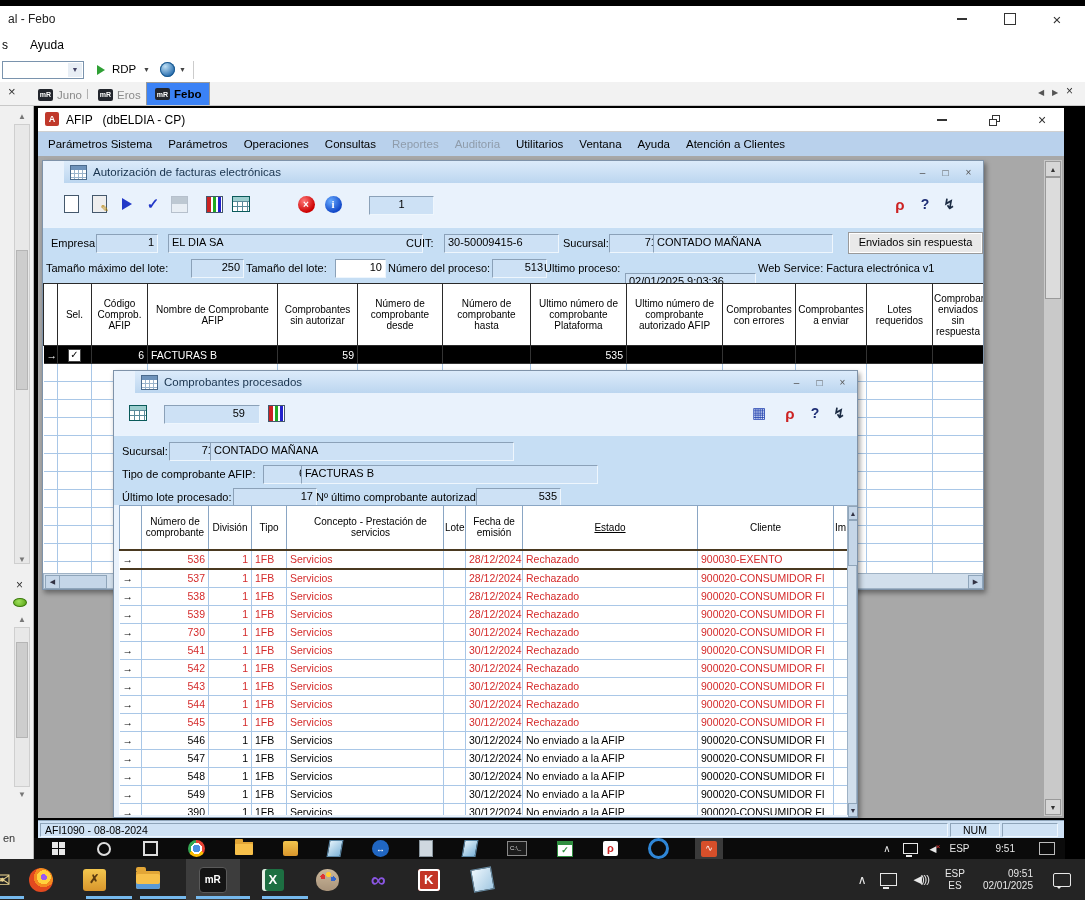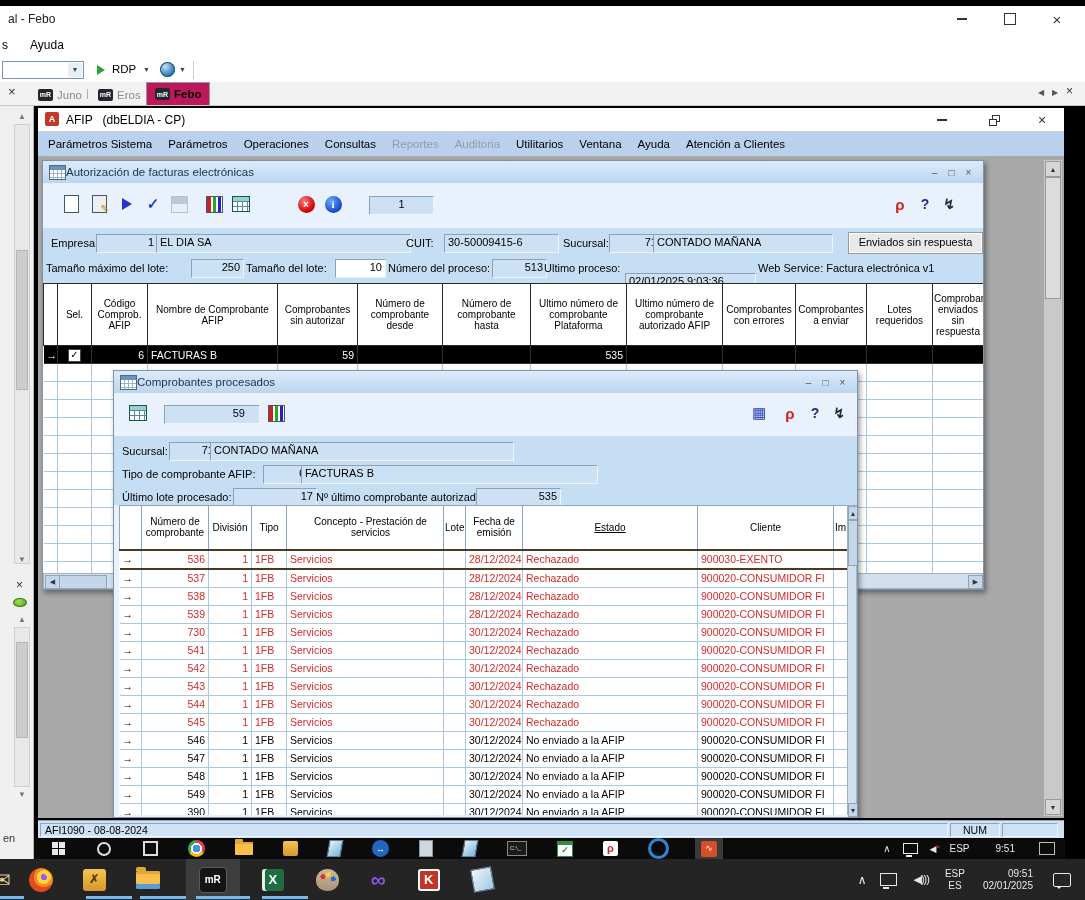--- a/index.html
+++ b/index.html
@@ -9,38 +9,38 @@
   
   .host-bar{background:#fff;}
   .host-title{font-size:12px;color:#222;line-height:26px;}
   .ctl{display:inline-flex;align-items:center;justify-content:center;width:28px;height:22px;color:#333;}
   .min-bar{width:10px;height:2px;background:#333;}
   .max-box{width:10px;height:10px;border:1.5px solid #333;}
   .x-glyph{font-size:15px;color:#333;line-height:1;}
   
   .tabstrip{background:#f2f2f2;border-bottom:1px solid #c8c8c8;}
   .tab{display:inline-flex;align-items:center;gap:4px;height:23px;padding:0 8px;font-size:11.5px;color:#8a8a8a;}
-  .tab.active{background:#be185d;border:1px solid #9a9a9a;border-bottom:none;color:#000;font-weight:bold;}
+  .tab.active{background:#3b82f6;border:1px solid #9a9a9a;border-bottom:none;color:#000;font-weight:bold;}
   .mr-ico{display:inline-flex;align-items:center;justify-content:center;width:15px;height:12px;background:#23262d;border-radius:2px;color:#fff;font-size:7px;font-weight:bold;}
   .combo{background:#fff;border:1px solid #7a93ad;height:18px;}
   .combo .da{position:absolute;right:1px;top:1px;width:14px;height:14px;background:#e8eef5;color:#446;font-size:7px;text-align:center;line-height:14px;}
   .dd{font-size:7px;color:#444;}
   
   .dock{background:#f0f0f0;border-right:1px solid #b5b5b5;}
   .sb-track{background:#e8e8e8;border:1px solid #cfcfcf;}
   .sb-thumb{background:#cdcdcd;border:1px solid #b5b5b5;}
   .sb-arr{color:#777;font-size:8px;text-align:center;line-height:12px;}
   
   .afip-titlebar{background:#fff;border-bottom:1px solid #d0d0d0;}
   .afip-menubar{background:#b9d1ec;display:flex;align-items:center;gap:16px;padding-left:10px;font-size:11.5px;}
   .amenu{color:#000;} .amenu.dis{color:#8f9cab;}
   .mdi{background:#a8a8a8;}
   
   .iwin{border:1px solid #7f93a9;box-shadow:2px 3px 5px rgba(0,0,0,.4);background:#e9f2fc;overflow:hidden;}
-  .ititle{background:linear-gradient(#dcebfa,#bcd6ef);border-bottom:1px solid #9fb6cd;display:flex;align-items:center;padding:0 6px;height:22px;}
+  .ititle{background:linear-gradient(#dcebfa,#bcd6ef);border-bottom:1px solid #9fb6cd;display:flex;align-items:center;padding:0 6px;height:22px;gap:6px;margin-left:21px;}
   .ititle .txt{font-size:11.5px;color:#17324d;}
   .ibtn{width:17px;height:15px;font-size:10px;color:#555;text-align:center;line-height:15px;}
   .grid-ico{width:15px;height:13px;background:#fff;border:1px solid #4a6a8c;
      background-image:linear-gradient(#6e93bb 0 4px,transparent 4px),
        repeating-linear-gradient(90deg,transparent 0 3px,#9ab4cc 3px 4px),
        repeating-linear-gradient(transparent 0 3px,#9ab4cc 3px 4px);}
   .itoolbar{background:#e9f2fc;}
   .ti{position:absolute;display:flex;align-items:center;justify-content:center;width:24px;height:24px;}
   .doc-ico{width:13px;height:16px;background:#fff;border:1px solid #44586c;}
   .play-ico{width:0;height:0;border-left:10px solid #2238c8;border-top:6px solid transparent;border-bottom:6px solid transparent;}
@@ -274,21 +274,21 @@
       <span class="ti" style="left:870px;top:9px;">
           <span class="qm">?</span>
         </span>
       <span class="ti" style="left:894px;top:9px;">
           <span class="run">↯</span>
         </span>
     </div>
     <div class="w panel" style="left:0;top:66px;width:940px;height:56px;">
       <span class="lbl" style="left:8px;top:7px;">Empresa:</span>
       <span class="fld num" style="left:53px;top:6px;width:54px;">1</span>
-      <span class="fld" style="left:113px;top:6px;width:247px;">EL DIA SA</span>
+      <span class="fld" style="left:125px;top:6px;width:247px;">EL DIA SA</span>
       <span class="lbl" style="left:363px;top:7px;">CUIT:</span>
       <span class="fld" style="left:401px;top:6px;width:107px;">30-50009415-6</span>
       <span class="lbl" style="left:520px;top:7px;">Sucursal:</span>
       <span class="fld num" style="left:566px;top:6px;width:44px;">71</span>
       <span class="fld" style="left:610px;top:6px;width:172px;">CONTADO MAÑANA</span>
       <span class="btn" style="left:805px;top:4px;width:133px;height:20px;line-height:18px;">Enviados sin respuesta</span>
       <span class="lbl" style="left:3px;top:32px;">Tamaño máximo del lote:</span>
       <span class="fld num" style="left:148px;top:31px;width:45px;">250</span>
       <span class="lbl" style="left:203px;top:32px;">Tamaño del lote:</span>
       <span class="fld num white" style="left:292px;top:31px;width:43px;">10</span>

